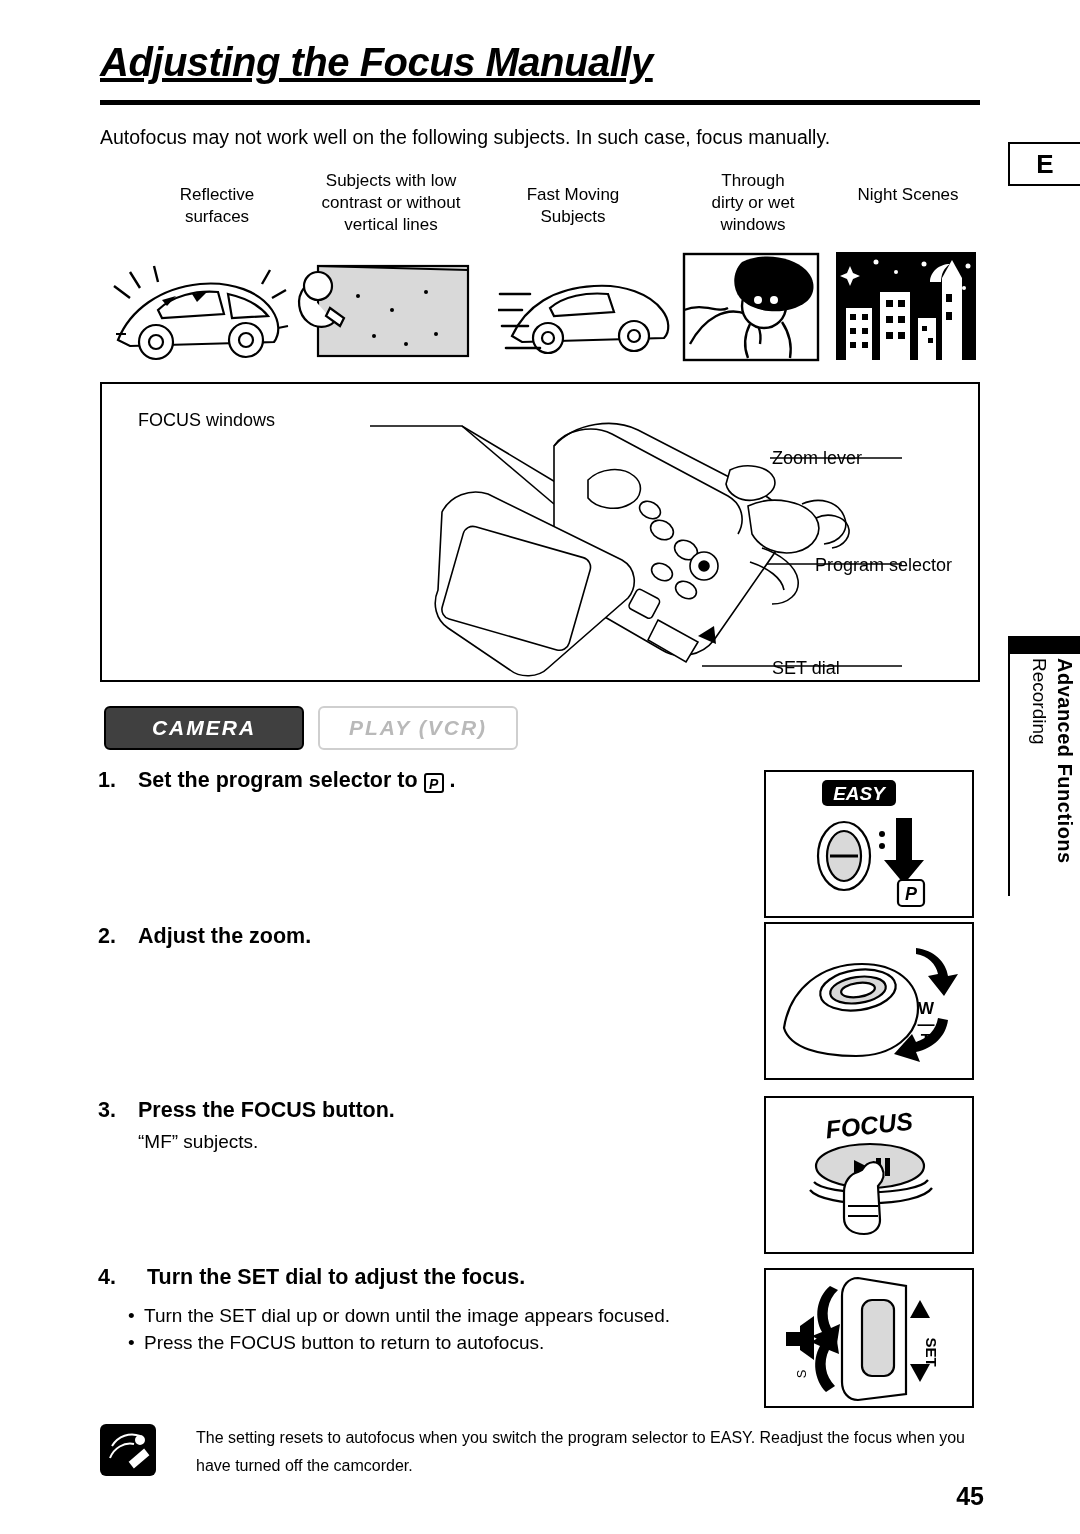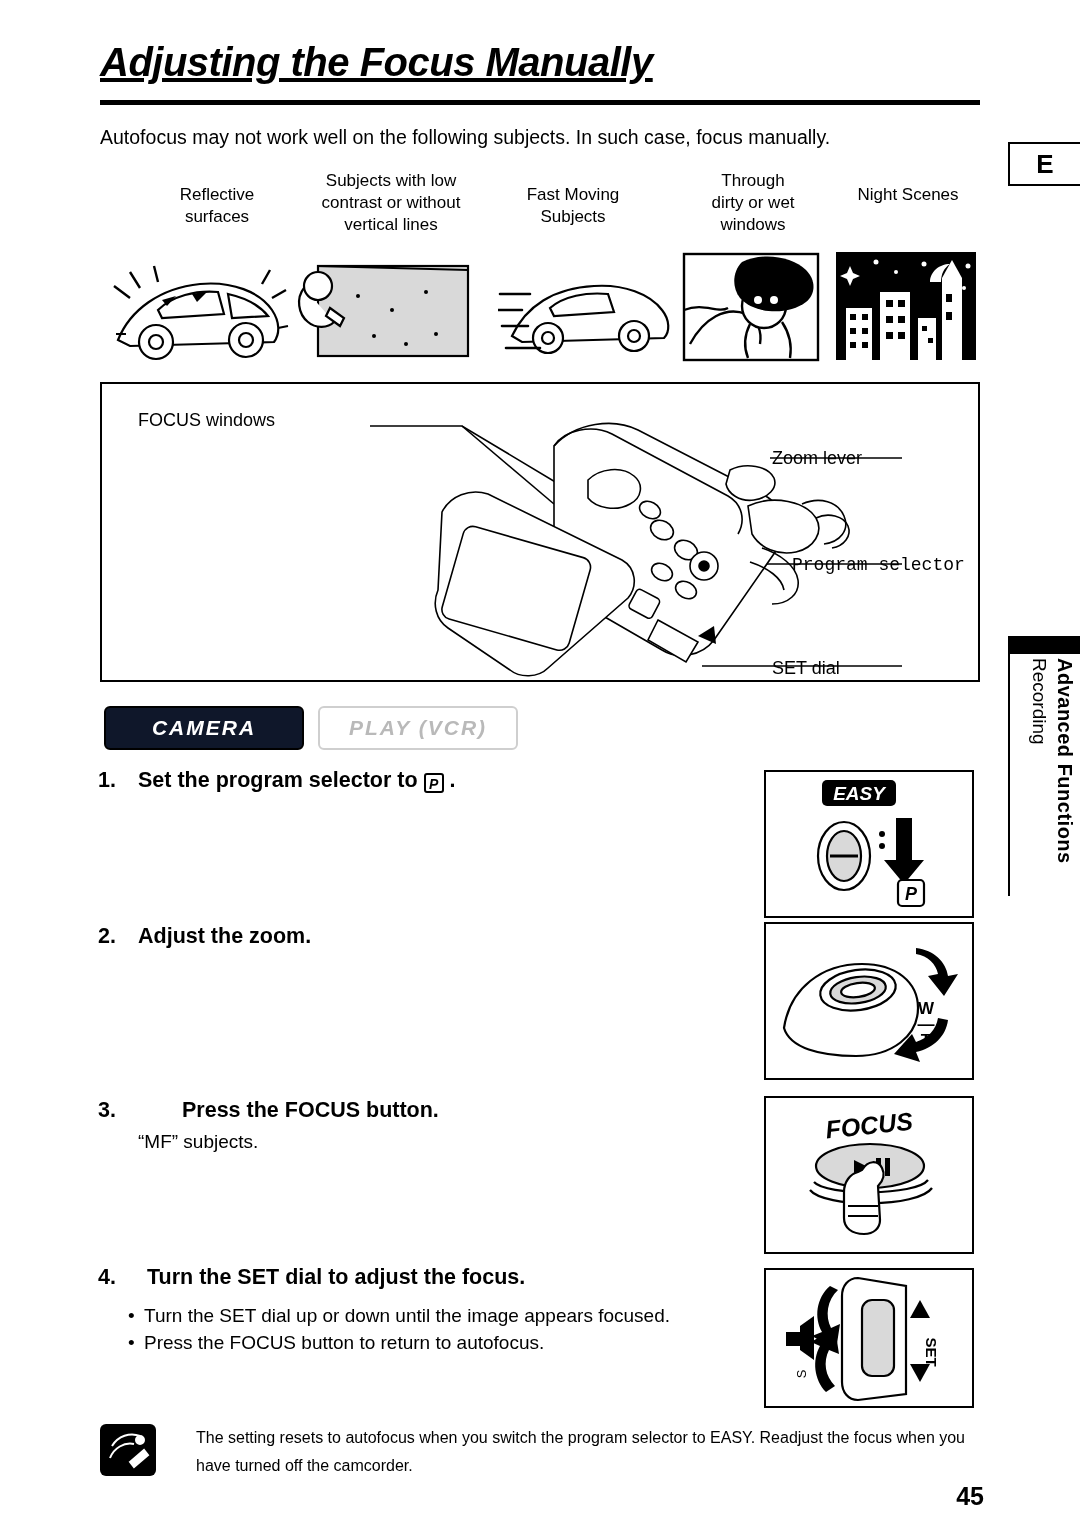--- a/index.html
+++ b/index.html
@@ -60,32 +60,32 @@
   
   .cambox {
     position:absolute; left:100px; top:382px; width:880px; height:300px;
     border:2px solid #000; background:#fff;
   }
   .lbl {
     position:absolute; font-size:18px; white-space:nowrap;
   }
   .lbl-focus { left:138px; top:410px; }
   .lbl-zoom  { left:772px; top:448px; }
-  .lbl-prog  { left:792px; top:555px;font-family:Liberation Mono, monospace; }
+  .lbl-prog  { left:815px; top:555px; }
   .lbl-set   { left:772px; top:658px; }
 
   
   .badge {
     position:absolute; height:44px; border-radius:6px;
     display:flex; align-items:center; justify-content:center;
     font-size:21px; font-weight:bold; font-style:italic; letter-spacing:2px;
   }
   .badge-camera {
     left:104px; top:706px; width:200px;
-    background:#0f172a; color:#fff; border:2px solid #000;
+    background:#404040; color:#fff; border:2px solid #000;
   }
   .badge-vcr {
     left:318px; top:706px; width:200px;
     background:#fff; color:#b9b9b9; border:2px solid #cfcfcf;
   }
 
   
   .sidetab {
     position:absolute; right:0; top:636px; width:72px; height:260px;
     background:#fff; border-left:2px solid #000;
@@ -108,21 +108,21 @@
   }
   .step-num { position:absolute; font-size:21.5px; font-weight:bold; }
   .step-body { position:absolute; font-size:19px; line-height:27px; }
 
   .s1num { left:98px;  top:768px; }
   .s1txt { left:138px; top:768px; }
   .s2num { left:98px;  top:924px; }
   .s2txt { left:138px; top:924px; }
   .s2body{ left:138px; top:956px; width:640px; }
   .s3num { left:98px;  top:1098px; }
-  .s3txt { left:138px; top:1098px;margin-left:44px; }
+  .s3txt { left:138px; top:1098px; }
   .s3body{ left:138px; top:1128px; width:640px; }
   .s4num { left:98px;  top:1265px; }
   .s4txt { left:147px; top:1265px; }
   .s4body{ left:128px; top:1302px; width:660px; }
   .s4body .bullet { position:relative; padding-left:16px; }
   .s4body .bullet:before { content:"•"; position:absolute; left:0; }
 
   
   .picon {
     display:inline-block; width:20px; height:20px; border:2px solid #000;

